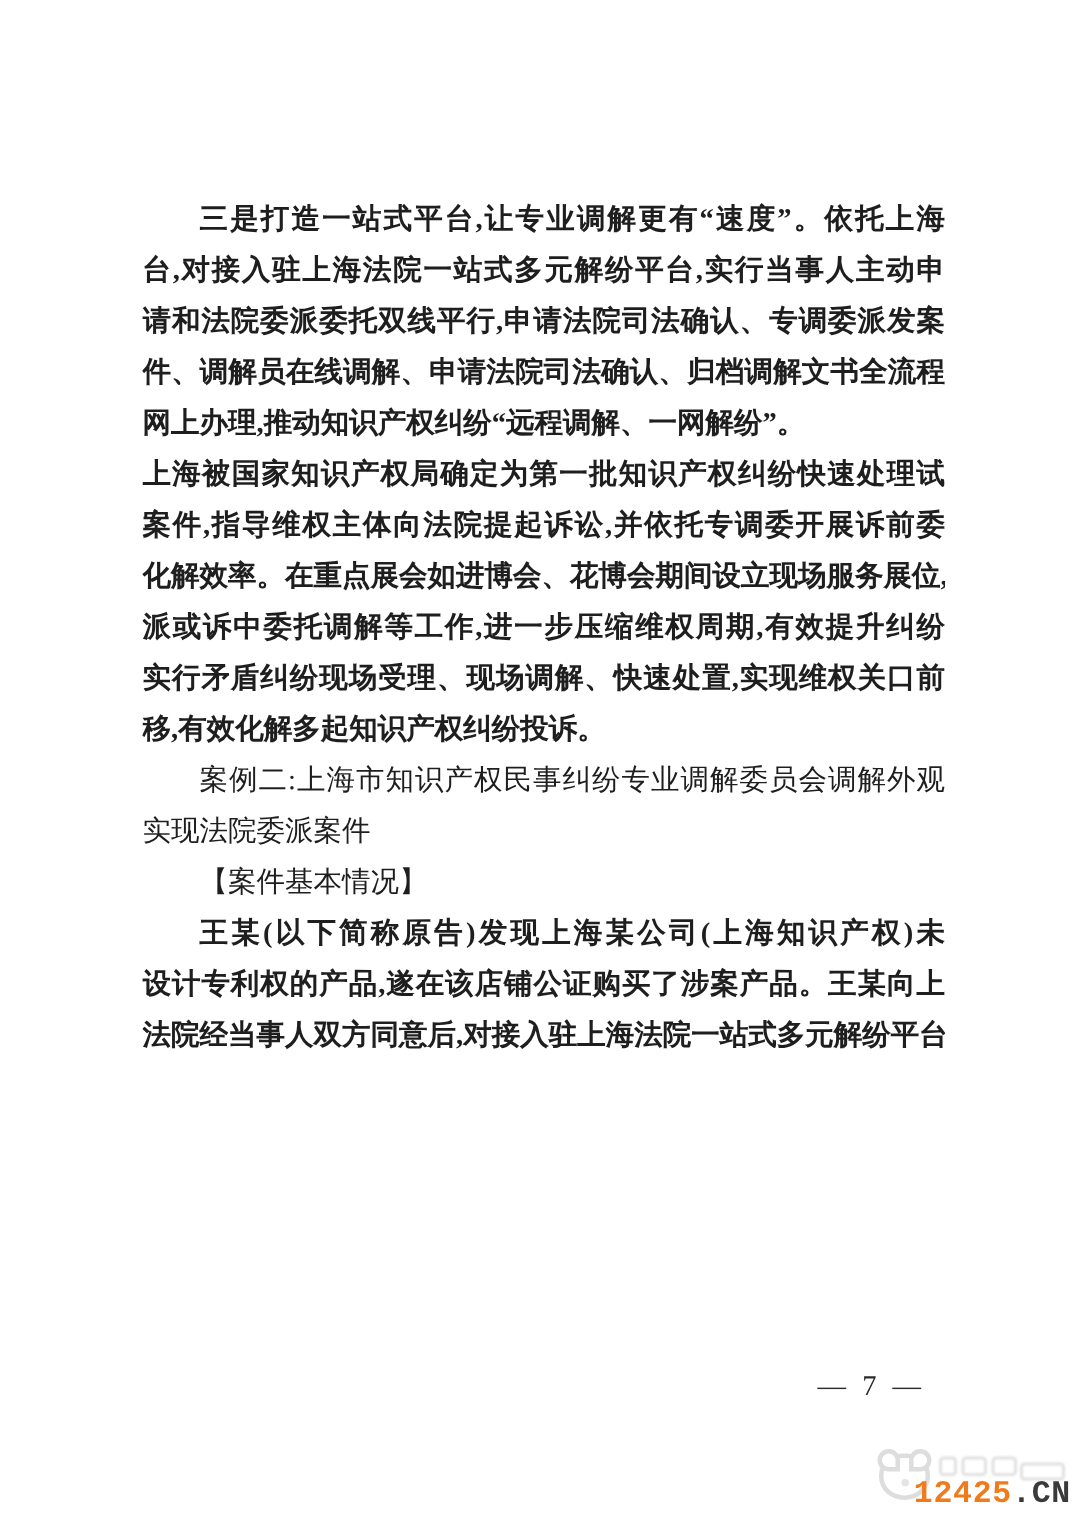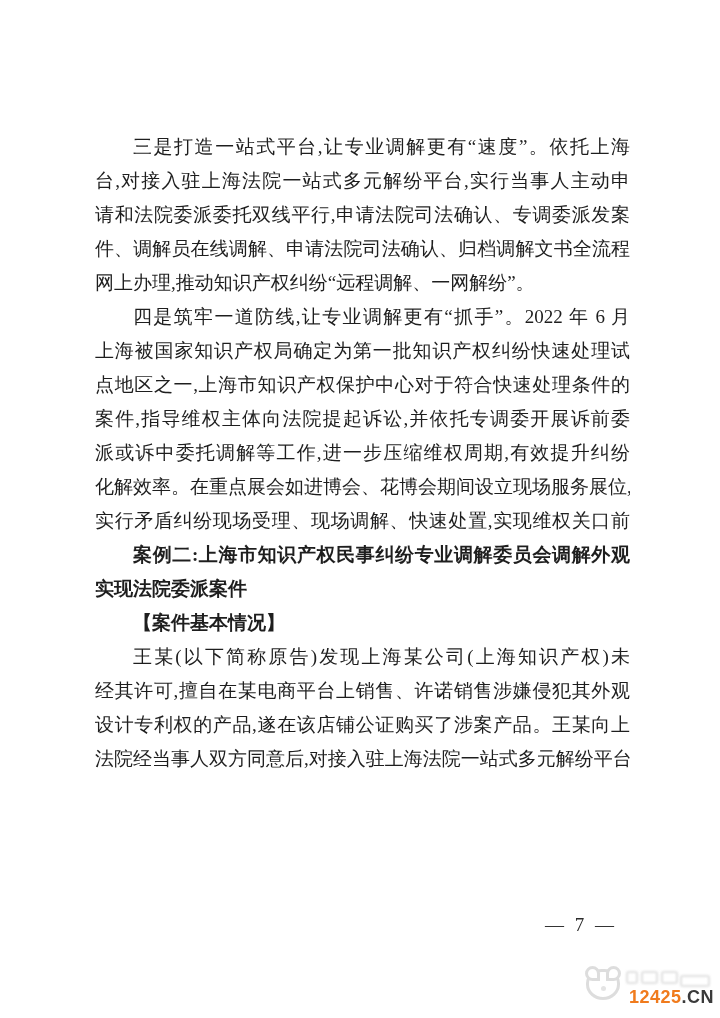--- a/index.html
+++ b/index.html
@@ -24,30 +24,31 @@
     font-size: 19px;
     line-height: 34px;
   }
   .ln {
     height: 34px;
     text-align: justify;
     text-align-last: justify;
     text-justify: inter-character;
     white-space: nowrap;
     overflow: hidden;
+    font-weight: bold;
   }
   .ln.last {
     text-align: left;
     text-align-last: left;
   }
   .ln.ind {
     text-indent: 38px;
   }
   .ln.bold {
-    font-weight: bold;
+    font-weight: normal;
   }
   .pageno {
     position: absolute;
     top: 914px;
     right: 103px;
     font-size: 19px;
     color: #2b2b2b;
     letter-spacing: 3px;
     font-family: "Liberation Serif", serif;
   }
@@ -109,52 +110,50 @@
     filter: blur(0.8px);
   }
   .g-b1 { left: 42px;  width: 8px; }
   .g-b2 { left: 57px;  width: 13px; }
   .g-b3 { left: 77px;  width: 13px; }
   .g-b4 { left: 96px;  width: 26px; top: 13px; height: 8px; }
   .brandtext {
     position: absolute;
     right: 2px;
     bottom: 2px;
-    font-family: Liberation Sans, sans-serif;
+    font-family: Liberation Mono, monospace;
     font-weight: bold;
-    font-size: 18px;
+    font-size: 21px;
     letter-spacing: 0.5px;
     white-space: nowrap;
   }
   .brand-orange { color: #F07B1D; }
   .brand-dark   { color: #3A3A3A; }
 </style>
 </head>
 <body>
 
 <div class="page">
 
   <div class="doc">
     <div class="ln ind">三是打造一站式平台,让专业调解更有“速度”。依托上海</div>
     <div class="ln">台,对接入驻上海法院一站式多元解纷平台,实行当事人主动申</div>
     <div class="ln">请和法院委派委托双线平行,申请法院司法确认、专调委派发案</div>
     <div class="ln">件、调解员在线调解、申请法院司法确认、归档调解文书全流程</div>
     <div class="ln last">网上办理,推动知识产权纠纷“远程调解、一网解纷”。</div>
-    <div class="ln ind">四是筑牢一道防线,让专业调解更有“抓手”。2022 年 6 月</div>
     <div class="ln">上海被国家知识产权局确定为第一批知识产权纠纷快速处理试</div>
-    <div class="ln">点地区之一,上海市知识产权保护中心对于符合快速处理条件的</div>
     <div class="ln">案件,指导维权主体向法院提起诉讼,并依托专调委开展诉前委</div>
+    <div class="ln">化解效率。在重点展会如进博会、花博会期间设立现场服务展位,</div>
     <div class="ln">派或诉中委托调解等工作,进一步压缩维权周期,有效提升纠纷</div>
-    <div class="ln">化解效率。在重点展会如进博会、花博会期间设立现场服务展位,</div>
     <div class="ln">实行矛盾纠纷现场受理、现场调解、快速处置,实现维权关口前</div>
+    <div class="ln last">移,有效化解多起知识产权纠纷投诉。</div>
     <div class="ln ind bold">案例二:上海市知识产权民事纠纷专业调解委员会调解外观</div>
     <div class="ln last bold">实现法院委派案件</div>
     <div class="ln ind last bold">【案件基本情况】</div>
     <div class="ln ind">王某(以下简称原告)发现上海某公司(上海知识产权)未</div>
-    <div class="ln">经其许可,擅自在某电商平台上销售、许诺销售涉嫌侵犯其外观</div>
     <div class="ln">设计专利权的产品,遂在该店铺公证购买了涉案产品。王某向上</div>
     <div class="ln">法院经当事人双方同意后,对接入驻上海法院一站式多元解纷平台</div>
   </div>
 
   <div class="pageno">— 7 —</div>
 
   <div class="brandbox">
     <div class="ghost">
       <div class="g-face">
           <span class="g-eye"></span>

